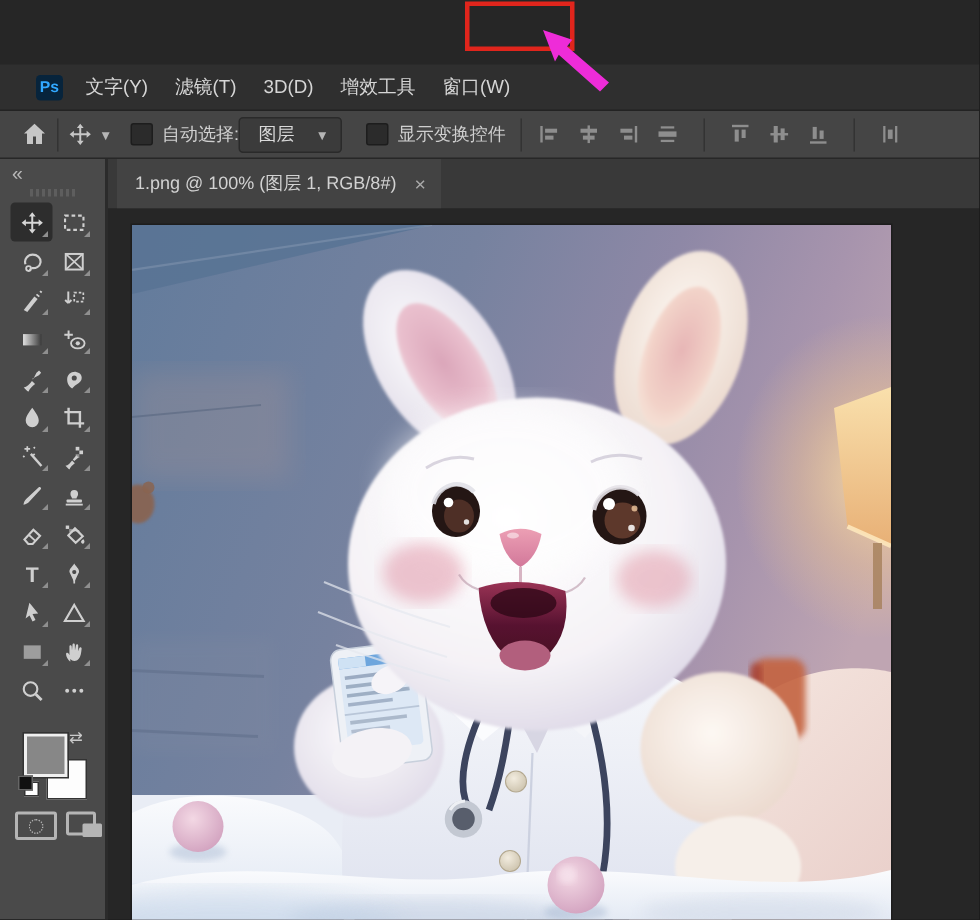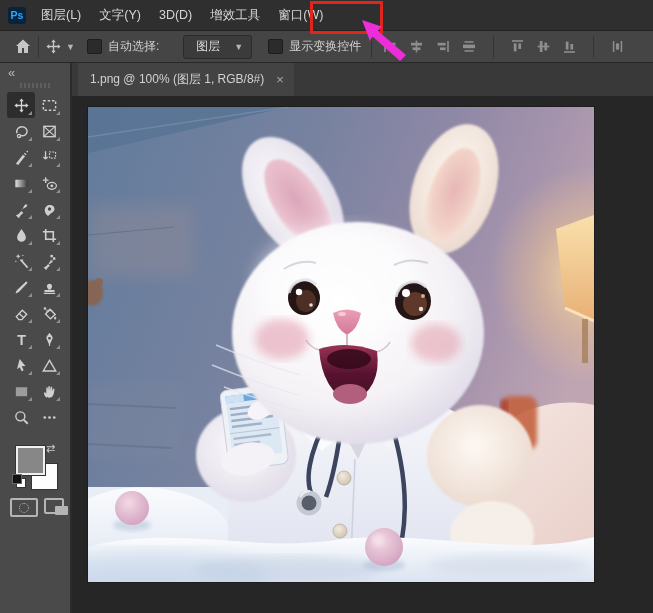--- a/index.html
+++ b/index.html
@@ -1,33 +1,33 @@
 <!DOCTYPE html>
 <html><head>
 <meta charset="utf-8">
 <style>
   html,body{margin:0;padding:0;background:#161616;}
   .app{position:relative;width:653px;height:613px;background:#262626;overflow:hidden;
        font-family:"Liberation Sans","DejaVu Sans",sans-serif;-webkit-font-smoothing:antialiased;}
   
   .menubar{position:relative;height:30px;background:#2f2f2f;display:flex;align-items:center;
-           padding-left:8px;color:#d6d6d6;font-size:12.5px;border-bottom:1px solid #232323;}
+           padding-left:24px;color:#d6d6d6;font-size:12.5px;border-bottom:1px solid #232323;margin-top:43px;}
   .ps-logo{width:18px;height:17px;background:#07243c;border-radius:3px;color:#31a8ff;
            font-size:10.5px;font-weight:bold;display:flex;align-items:center;justify-content:center;margin-right:6px;}
   .menu-item{padding:0 9px;line-height:30px;white-space:nowrap;}
   .red-box{position:absolute;left:310px;top:1px;width:67px;height:27px;border:3px solid #e0251c;z-index:50;}
   .arrow-svg{position:absolute;left:0;top:0;width:653px;height:110px;z-index:60;pointer-events:none;}
   
   .optionsbar{height:31px;background:#454545;display:flex;align-items:center;color:#cfcfcf;
               font-size:12px;border-bottom:1px solid #272727;}
   .ob-sep{width:1px;height:22px;background:#333;margin:0 6px;}
   .ob-icon{display:flex;align-items:center;justify-content:center;}
   .checkbox{width:13px;height:13px;background:#2b2b2b;border:1px solid #1d1d1d;border-radius:2px;margin:0 6px 0 4px;}
   .dropdown{display:flex;align-items:center;gap:14px;background:#3b3b3b;border:1px solid #2a2a2a;
-            border-radius:3px;height:22px;padding:0 8px 0 12px;margin-left:24px;color:#dadada;}
+            border-radius:3px;height:22px;padding:0 8px 0 12px;margin-left:0;color:#dadada;}
   .chev{font-size:9px;color:#b5b5b5;}
   .align-group{display:flex;align-items:center;gap:9px;margin-left:4px;}
   
   .main{display:flex;height:582px;}
   .dock{width:70px;background:#4a4a4a;border-right:2px solid #2b2b2b;display:flex;flex-direction:column;}
   .dock-collapse{color:#b8b8b8;font-size:13px;line-height:14px;padding:3px 0 0 8px;height:15px;}
   .dock-grip{height:8px;display:flex;justify-content:center;align-items:center;}
   .grip-bar{width:30px;height:5px;background:repeating-linear-gradient(90deg,#5e5e5e 0 2px,transparent 2px 4px);}
   .tools{display:grid;grid-template-columns:28px 28px;justify-content:center;margin-top:3px;}
   .tool{width:28px;height:26px;display:flex;align-items:center;justify-content:center;position:relative;}
@@ -57,22 +57,22 @@
   .canvas-img{position:absolute;left:16px;top:11px;width:506px;height:475px;box-shadow:0 0 0 1px #1d1d1d;}
   svg text{font-family:"Liberation Sans","DejaVu Sans",sans-serif;}
 </style>
 </head>
 <body>
 
 <div class="app">
 
   <div class="menubar">
     <div class="ps-logo">Ps</div>
-    <div class="menu-item">图层(L)</div>
     <div class="menu-item">文字(Y)</div>
+    <div class="menu-item">滤镜(T)</div>
     <div class="menu-item">3D(D)</div>
     <div class="menu-item">增效工具</div>
     <div class="menu-item">窗口(W)</div>
 
   </div>
   <div class="red-box"></div>
   <svg class="arrow-svg" viewBox="0 0 653 110">
     <polygon points="362,20 381.5,26.5 378,31 406,55 400,61 372.5,36.5 370,41" fill="#ee2cd8"></polygon>
   </svg>
 

